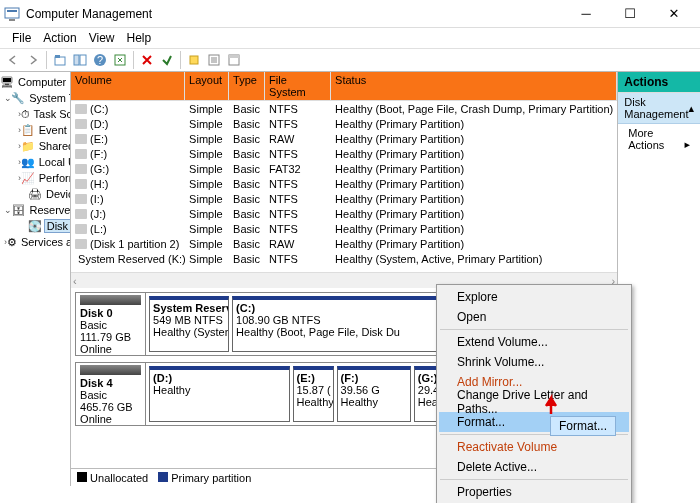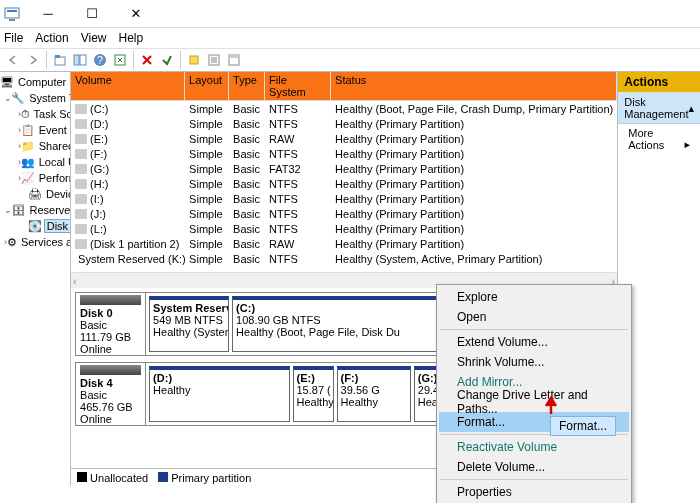--- a/index.html
+++ b/index.html
@@ -2,21 +2,21 @@
 <html><head>
 <meta charset="utf-8">
 <style>
 * { box-sizing: border-box; margin: 0; padding: 0; font-family: "Segoe UI", Tahoma, sans-serif; font-size: 11px; }
 body { background: #fff; width: 700px; height: 503px; overflow: hidden; position: relative; }
 .titlebar { height: 28px; display: flex; align-items: center; padding: 0 4px; border-bottom: 1px solid #ddd; }
 .titlebar .icon { width: 16px; height: 16px; margin-right: 6px; }
 .titlebar .title { flex: 1; font-size: 12px; }
 .winbtns { display: flex; }
 .winbtn { width: 44px; height: 26px; display: flex; align-items: center; justify-content: center; font-size: 13px; }
-.menubar { height: 20px; display: flex; align-items: center; padding: 0 4px; gap: 12px; }
+.menubar { height: 20px; display: flex; align-items: center; padding: 0 12px; gap: 12px; }
 .menubar span { font-size: 12px; }
 .toolbar { height: 24px; display: flex; align-items: center; padding: 2px 4px; border-top: 1px solid #e0e0e0; border-bottom: 1px solid #bbb; gap: 2px; }
 .tbtn { width: 18px; height: 18px; display: flex; align-items: center; justify-content: center; border: 1px solid transparent; }
 .tsep { width: 1px; height: 18px; background: #ccc; margin: 0 2px; }
 .main { display: flex; height: 414px; }
 .tree { width: 136px; border-right: 1px solid #bbb; padding: 2px 0; overflow: hidden; }
 .trow { display: flex; align-items: center; height: 16px; white-space: nowrap; cursor: default; }
 .trow .arrow { width: 10px; text-align: center; color: #555; font-size: 9px; }
 .trow .ticon { width: 14px; height: 14px; margin-right: 2px; display: inline-flex; align-items: center; justify-content: center; }
 .trow.sel span.lbl { background: #cde6f7; border: 1px solid #7da2ce; padding: 0 2px; }
@@ -32,40 +32,41 @@
 .disks { flex: 1; overflow: hidden; padding: 4px; }
 .diskrow { display: flex; border: 1px solid #888; margin-bottom: 6px; height: 64px; }
 .diskhdr { width: 70px; border-right: 1px solid #888; padding: 2px 4px; font-size: 10px; }
 .diskhdr .dname { font-weight: bold; }
 .parts { flex: 1; display: flex; padding: 3px; gap: 3px; }
 .part { border: 1px solid #666; border-top: 4px solid #1e3a8a; padding: 2px 3px; font-size: 9px; overflow: hidden; white-space: nowrap; }
 .part .pname { font-weight: bold; }
 .legend { height: 18px; border-top: 1px solid #bbb; display: flex; align-items: center; padding: 0 6px; gap: 10px; font-size: 10px; }
 .legbox { width: 10px; height: 10px; display: inline-block; margin-right: 3px; }
 .actions { width: 118px; }
-.ahead { background: #eab308; padding: 3px 6px; border-bottom: 1px solid #ddd; font-size: 12px; font-weight: bold; }
+.ahead { background: #14b8a6; padding: 3px 6px; border-bottom: 1px solid #ddd; font-size: 12px; font-weight: bold; }
 .actsel { background: #cde6f7; padding: 3px 6px; display: flex; justify-content: space-between; align-items: center; border-bottom: 1px solid #b0cfe8;}
 .actitem { padding: 3px 10px; display: flex; justify-content: space-between; align-items: flex-end; }
 .ctxmenu { position: absolute; top: 284px; left: 436px; width: 196px; background: #f0f0f0; border: 1px solid #999; box-shadow: 2px 2px 4px rgba(0,0,0,0.3); z-index: 10; padding: 2px; }
 .ctxitem { height: 20px; display: flex; align-items: center; padding: 0 18px; font-size: 12px; }
-.ctxitem.dis { color: #0f766e; }
+.ctxitem.dis { color: #c2410c; }
 .ctxitem.sel { background: #a3d0f5; }
 .ctxsep { height: 1px; background: #ccc; margin: 2px 1px; }
 .tooltip { position: absolute; top: 416px; left: 550px; background: #cde8ff; border: 1px solid #88b0d8; padding: 2px 8px; z-index: 20; font-size: 12px; }
 .arrow-cursor { position: absolute; top: 392px; left: 542px; z-index: 15; }
 </style>
 </head>
 <body>
 
 <div class="titlebar">
   <span class="icon"><svg width="16" height="16">
         <rect x="1" y="2" width="14" height="10" fill="#fff" stroke="#4a7ab0"></rect>
         <rect x="3" y="4" width="10" height="2" fill="#4a7ab0"></rect>
         <rect x="5" y="13" width="6" height="2" fill="#888"></rect>
       </svg></span>
+  <span class="title">Computer Management</span>
   <div class="winbtns">
     <div class="winbtn">─</div>
     <div class="winbtn">☐</div>
     <div class="winbtn">✕</div>
   </div>
 </div>
 
 <div class="menubar">
   <span>File</span>
   <span>Action</span>
@@ -377,21 +378,21 @@
   <div class="ctxitem">Explore</div>
   <div class="ctxitem">Open</div>
   <div class="ctxsep"></div>
   <div class="ctxitem">Extend Volume...</div>
   <div class="ctxitem">Shrink Volume...</div>
   <div class="ctxitem dis">Add Mirror...</div>
   <div class="ctxitem">Change Drive Letter and Paths...</div>
   <div class="ctxitem sel">Format...</div>
   <div class="ctxsep"></div>
   <div class="ctxitem dis">Reactivate Volume</div>
-  <div class="ctxitem">Delete Volume...</div>
+  <div class="ctxitem">Delete Active...</div>
   <div class="ctxsep"></div>
   <div class="ctxitem">Properties</div>
 
 </div>
 
 <svg class="arrow-cursor" width="18" height="24">
   <path d="M9 22 L9 6 L4 14 M9 6 L14 14" stroke="#d00" stroke-width="2.5" fill="none"></path>
   <path d="M4 14 L9 6 L14 14 Z" fill="#d00"></path>
 </svg>
 

